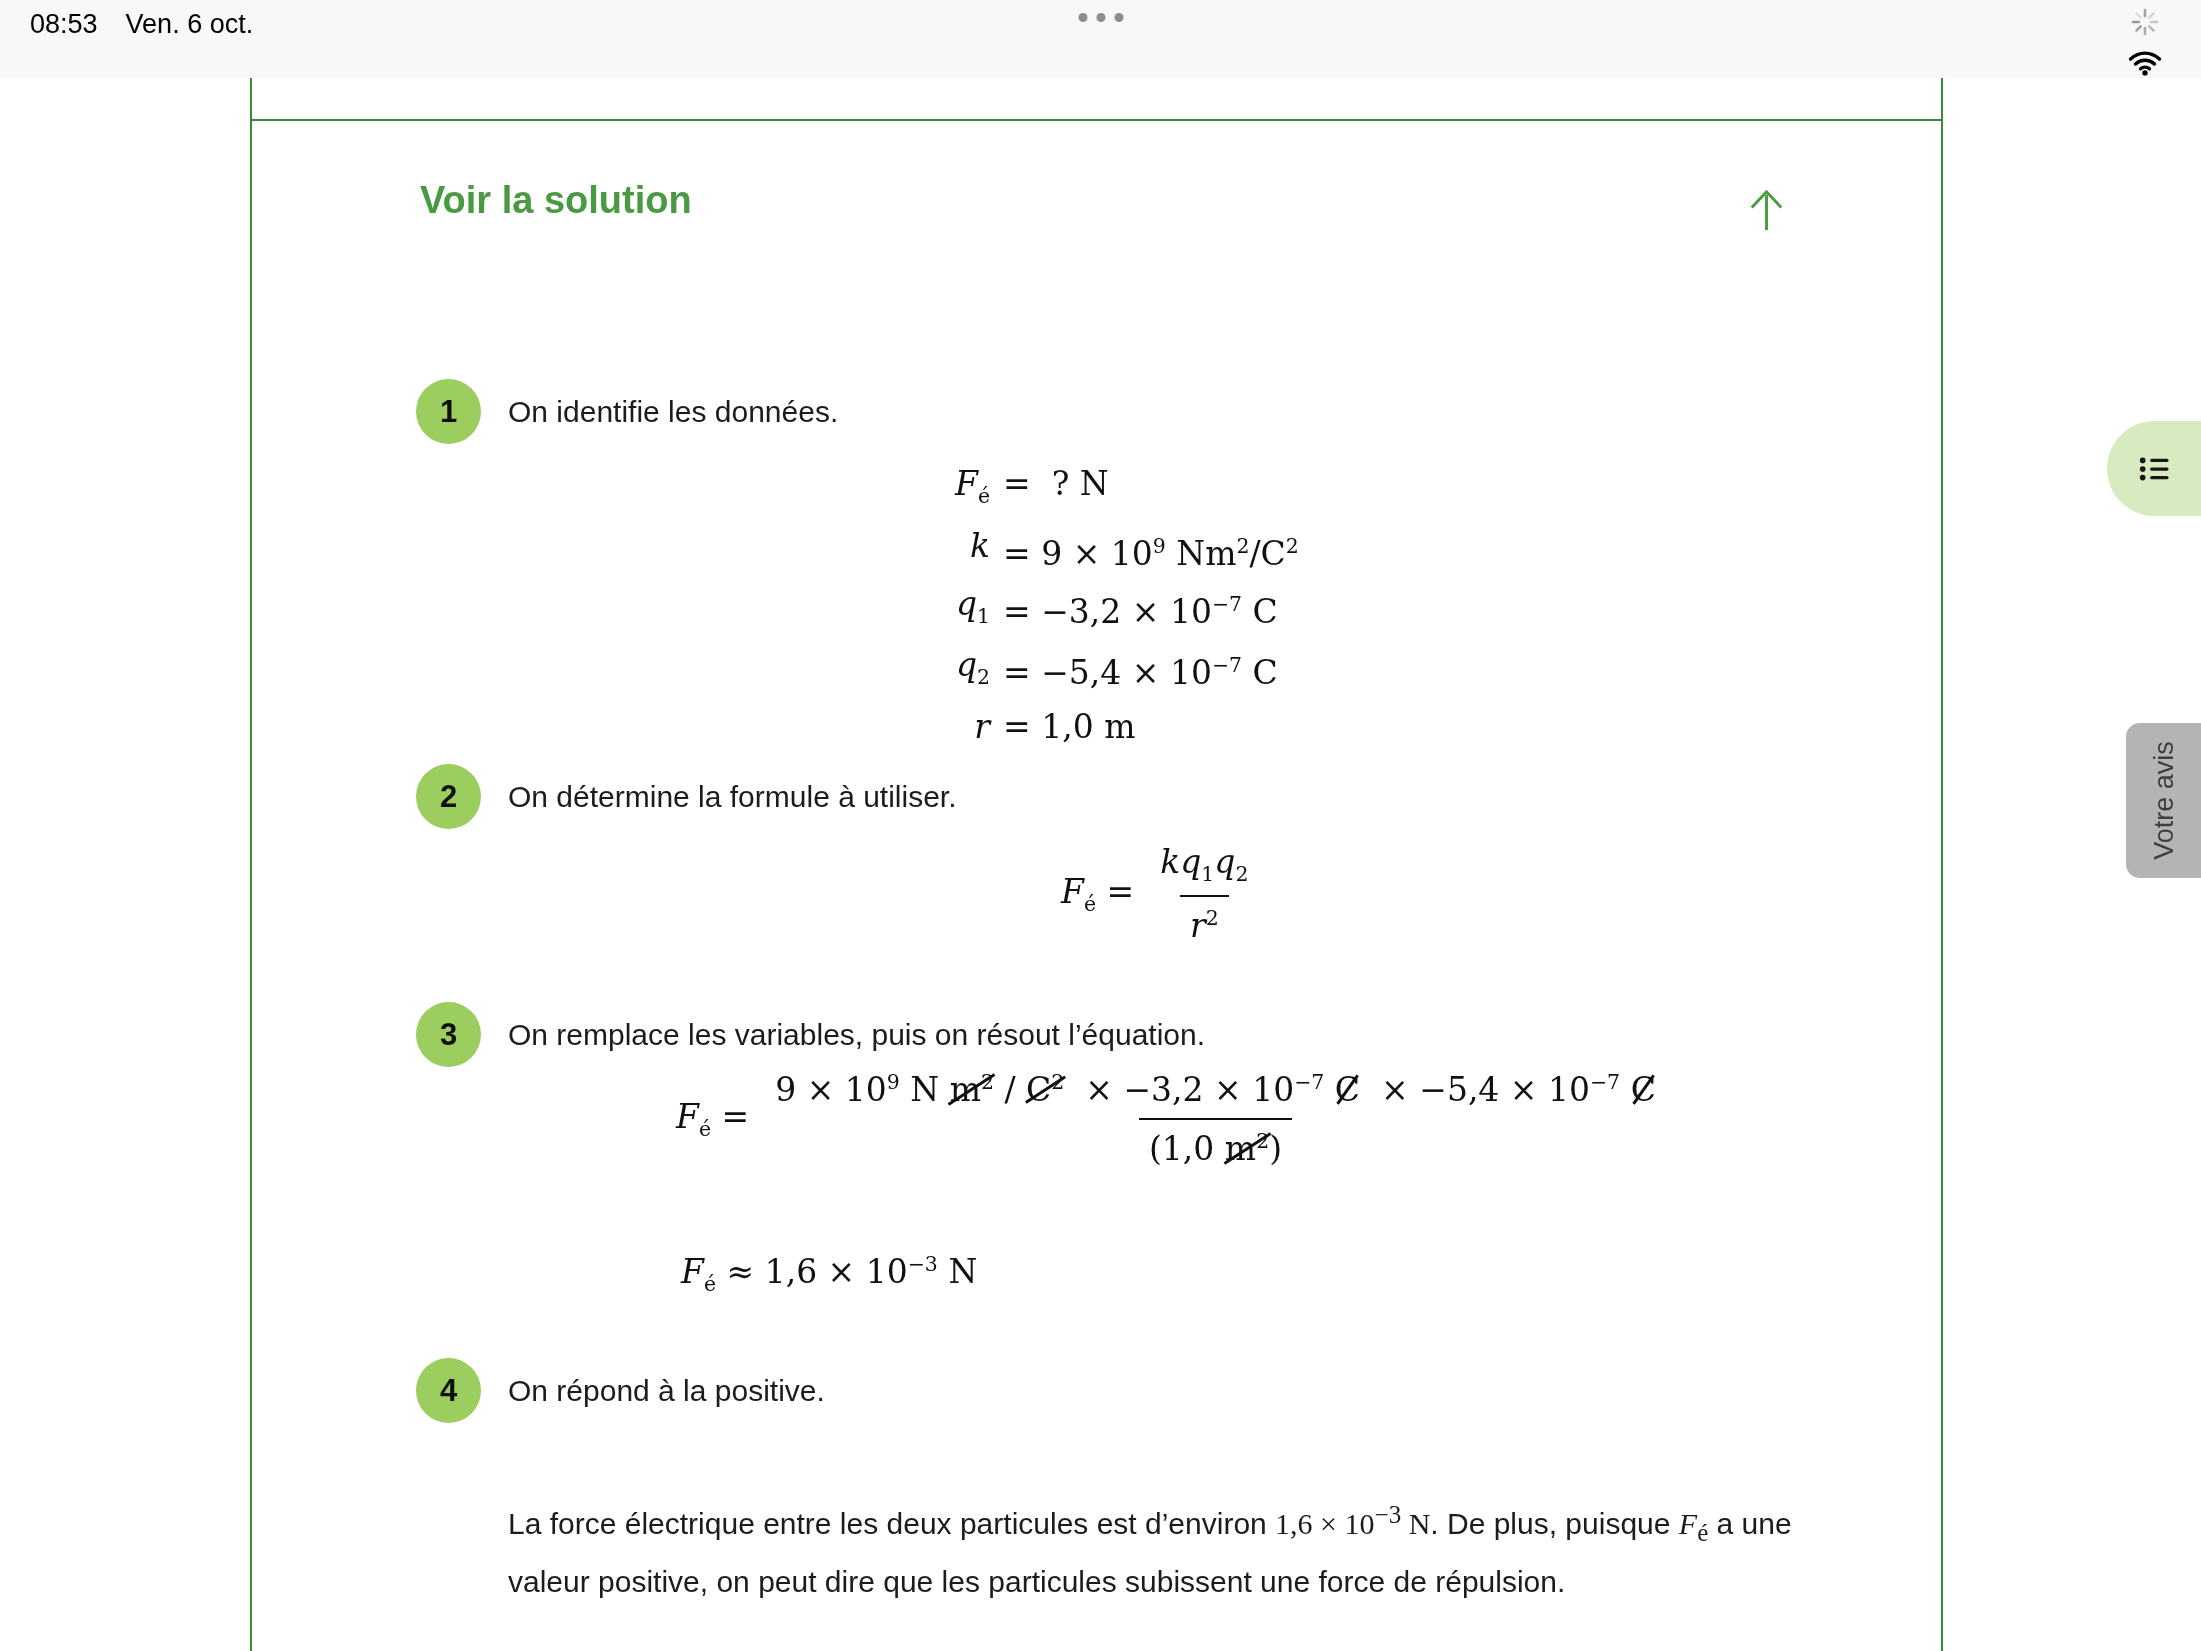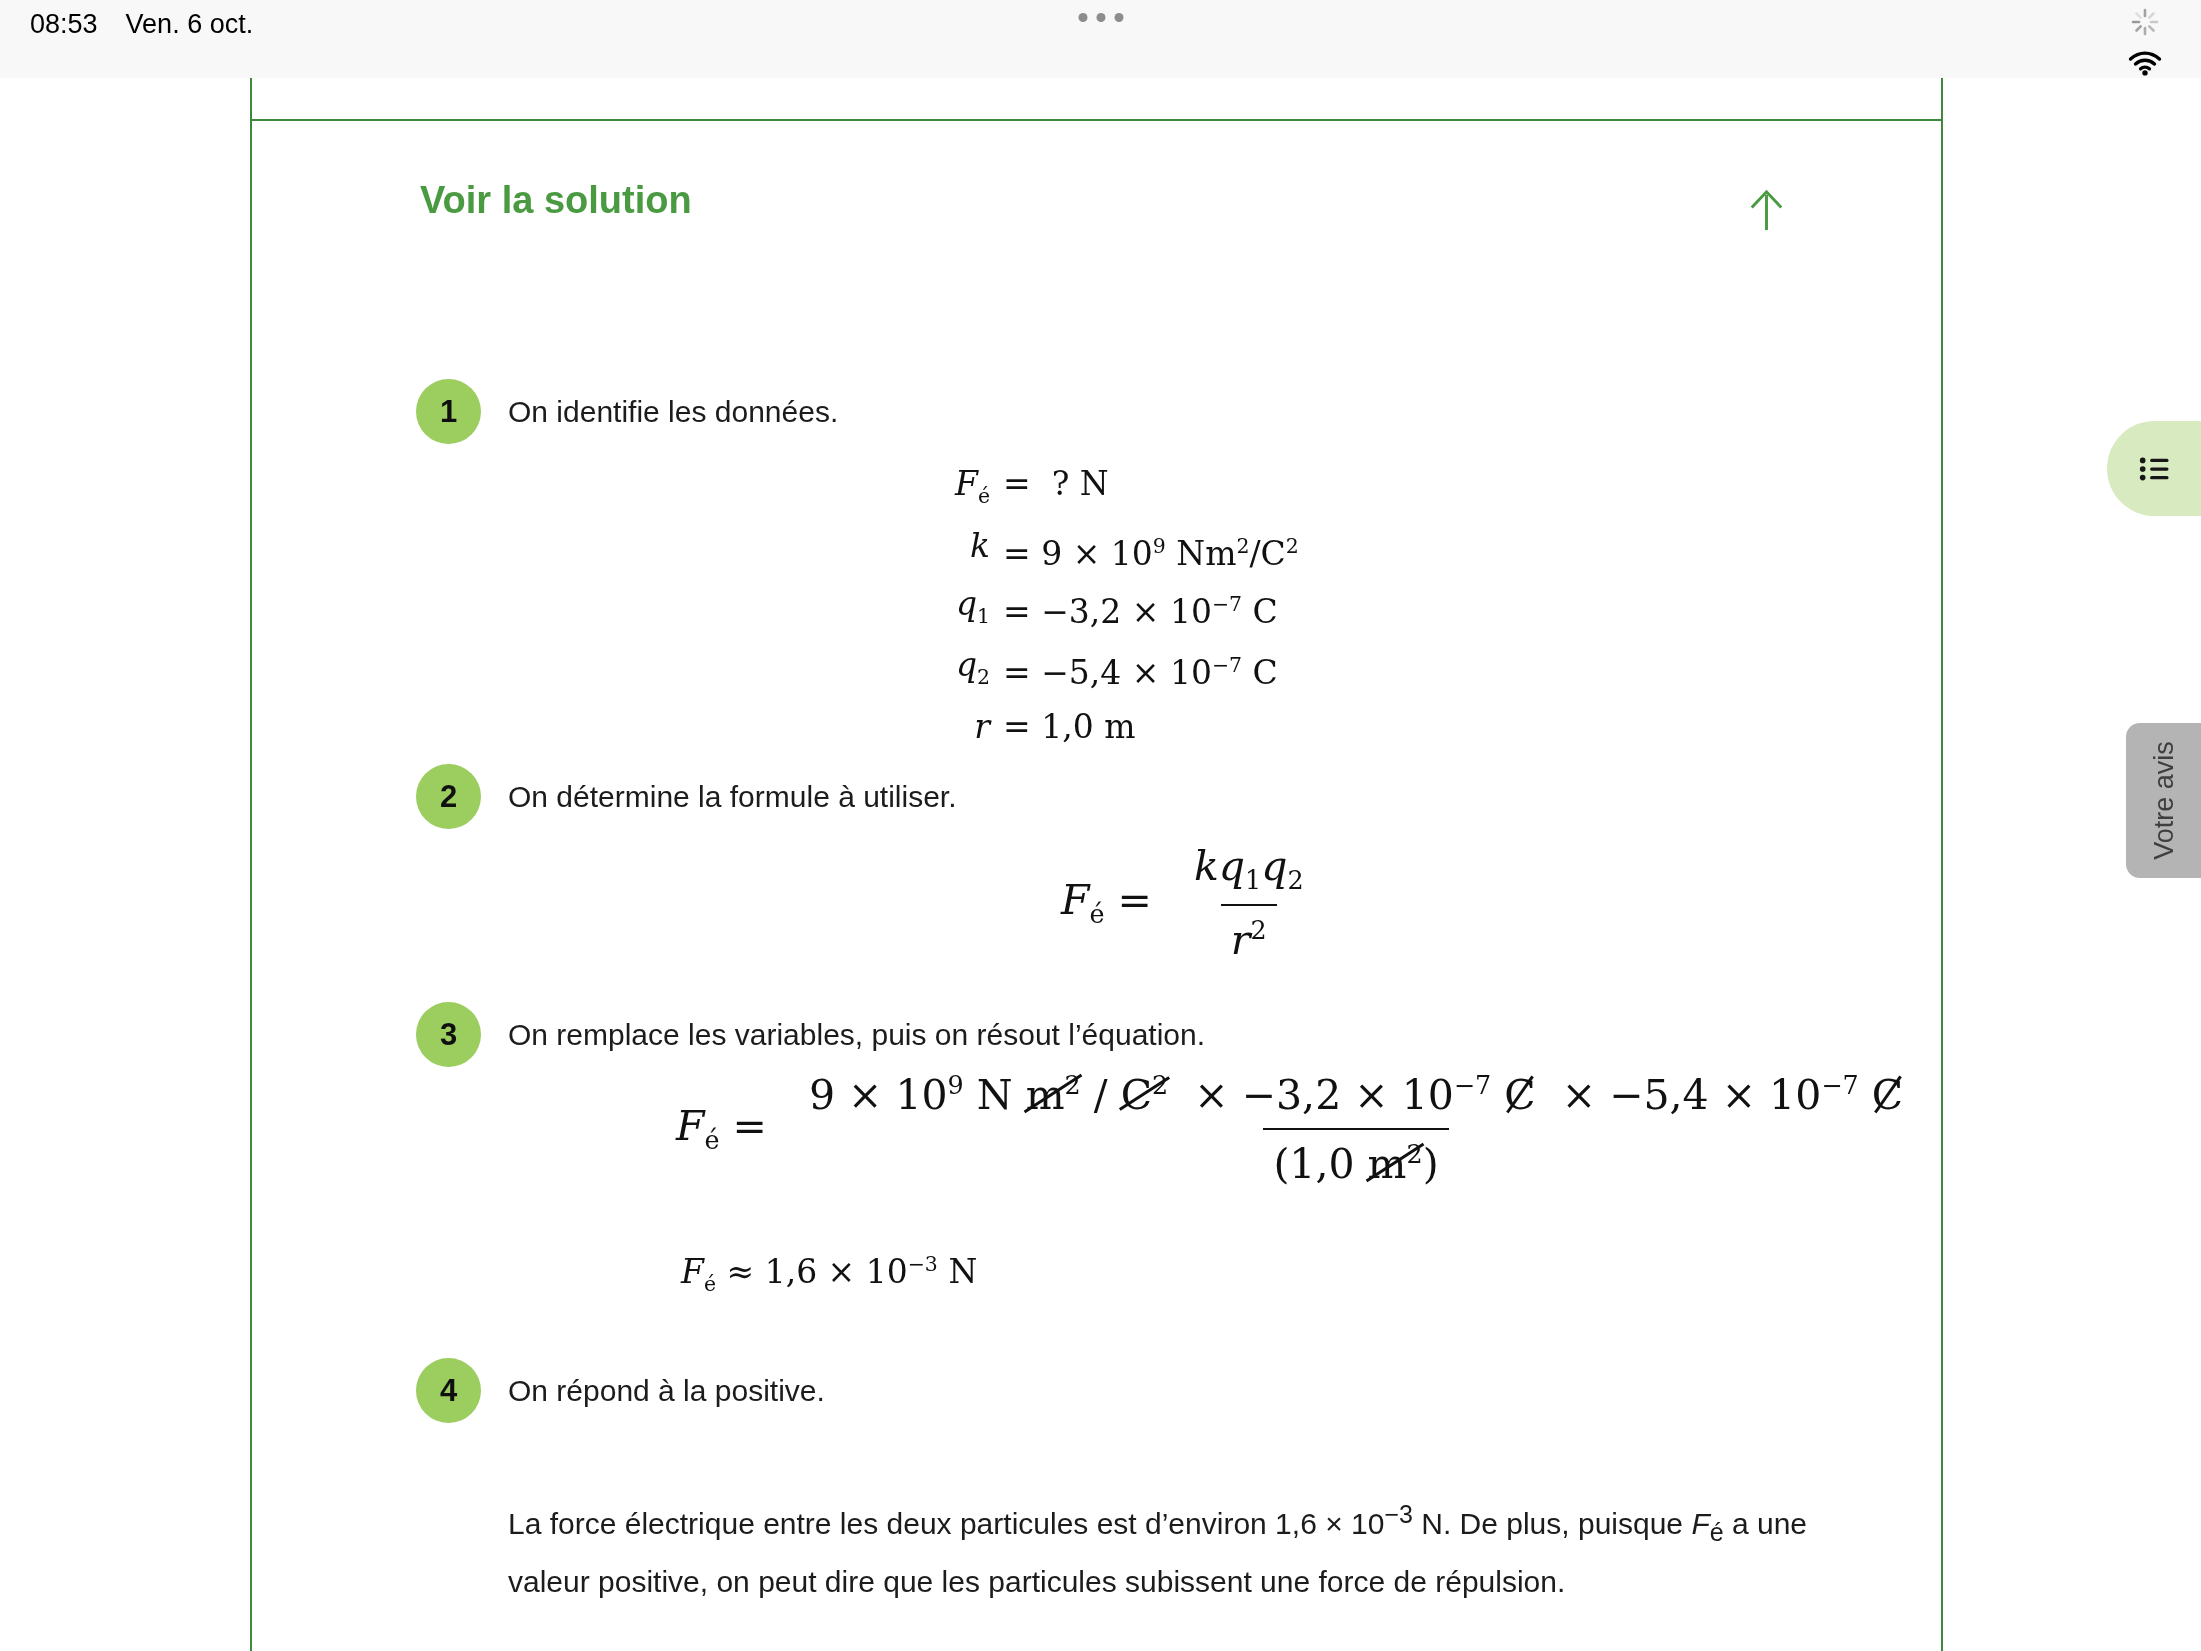--- a/index.html
+++ b/index.html
@@ -47,32 +47,32 @@
 
   
   .math{font-family:"DejaVu Serif", serif;color:#111;}
   .math sup{font-size:62%;}
   .math sub{font-size:62%;}
   .eq-align{position:absolute;left:955px;top:379px;font-size:33px;line-height:38px;
     display:grid;grid-template-columns:max-content max-content;column-gap:13px;row-gap:12px;margin-top:8px;}
   .eq-lhs{text-align:right;}
   .eq-rhs{text-align:left;white-space:nowrap;}
 
-  .formula{display:flex;align-items:center;gap:32px;font-size:41px;}
+  .formula{display:flex;align-items:center;gap:16px;font-size:33px;}
   .formula-2{position:absolute;left:1061px;top:764px;}
   .formula-3{position:absolute;left:676px;top:992px;}
   .frac{display:inline-flex;flex-direction:column;align-items:center;}
   .frac .num{padding:0 10px 9px;white-space:nowrap;}
   .frac .den{border-top:2.5px solid #111;padding:9px 10px 0;white-space:nowrap;}
 
   .result{position:absolute;left:681px;top:1174px;font-size:33px;}
 
   .answer{position:absolute;left:508px;top:1382px;width:1302px;
     font-size:30px;line-height:49px;color:#1c1c1c;}
-  .math-inline{font-family:Liberation Sans, sans-serif;margin-top:8px;}
+  .math-inline{font-family:Liberation Serif, serif;margin-top:8px;}
 
   .cancel{position:relative;display:inline-block;}
   .cancel::after{content:'';position:absolute;left:-12%;width:124%;top:46%;height:3px;
     background:#111;transform:rotate(-33deg);}
   .cancel.steep::after{transform:rotate(-55deg);left:-20%;width:140%;}
 
   
   .toc-tab{position:absolute;right:0;top:343px;width:95px;height:95px;
     background:var(--toc-tab-green,#d8eabf);border-radius:48px 0 0 48px;
     display:flex;align-items:center;justify-content:center;cursor:pointer;}

